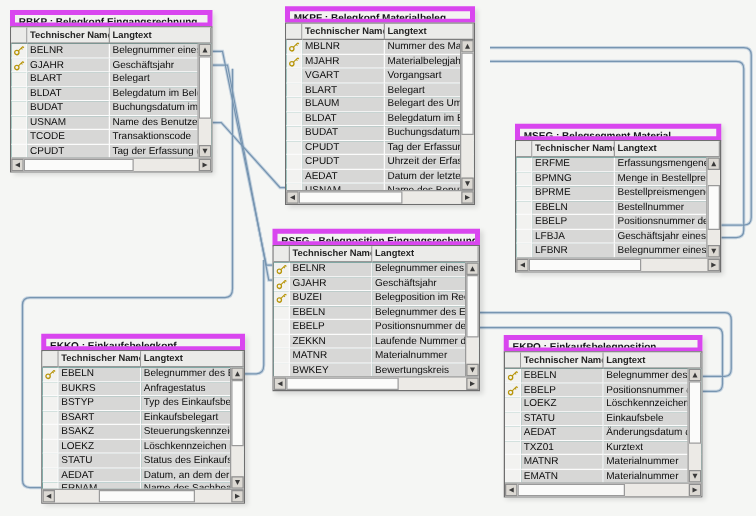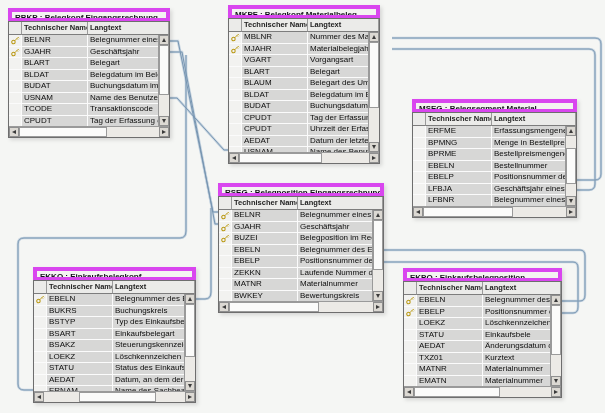--- a/index.html
+++ b/index.html
@@ -519,21 +519,21 @@
             </svg></span>
           <span class="c-name">EBELN</span>
           <span class="c-lang">Belegnummer des Einka</span>
         </div>
         <div class="row">
           <span class="c-icon"><svg class="keyicon" viewBox="0 0 11 11" width="9" height="9">
               <circle cx="3" cy="7.4" r="2.1" fill="none" stroke="#b8960c" stroke-width="1.3"></circle>
               <path d="M4.6 5.8 L8.8 1.6 M7.3 3.1 l1.2 1.2 M8.8 1.6 l1.1 1.1" stroke="#b8960c" stroke-width="1.1" fill="none"></path>
             </svg></span>
           <span class="c-name">BUKRS</span>
-          <span class="c-lang">Buchungskreis</span>
+          <span class="c-lang">Anfragestatus</span>
         </div>
         <div class="row">
           <span class="c-icon"><svg class="keyicon" viewBox="0 0 11 11" width="9" height="9">
               <circle cx="3" cy="7.4" r="2.1" fill="none" stroke="#b8960c" stroke-width="1.3"></circle>
               <path d="M4.6 5.8 L8.8 1.6 M7.3 3.1 l1.2 1.2 M8.8 1.6 l1.1 1.1" stroke="#b8960c" stroke-width="1.1" fill="none"></path>
             </svg></span>
           <span class="c-name">BSTYP</span>
           <span class="c-lang">Typ des Einkaufsbelegs</span>
         </div>
         <div class="row">

